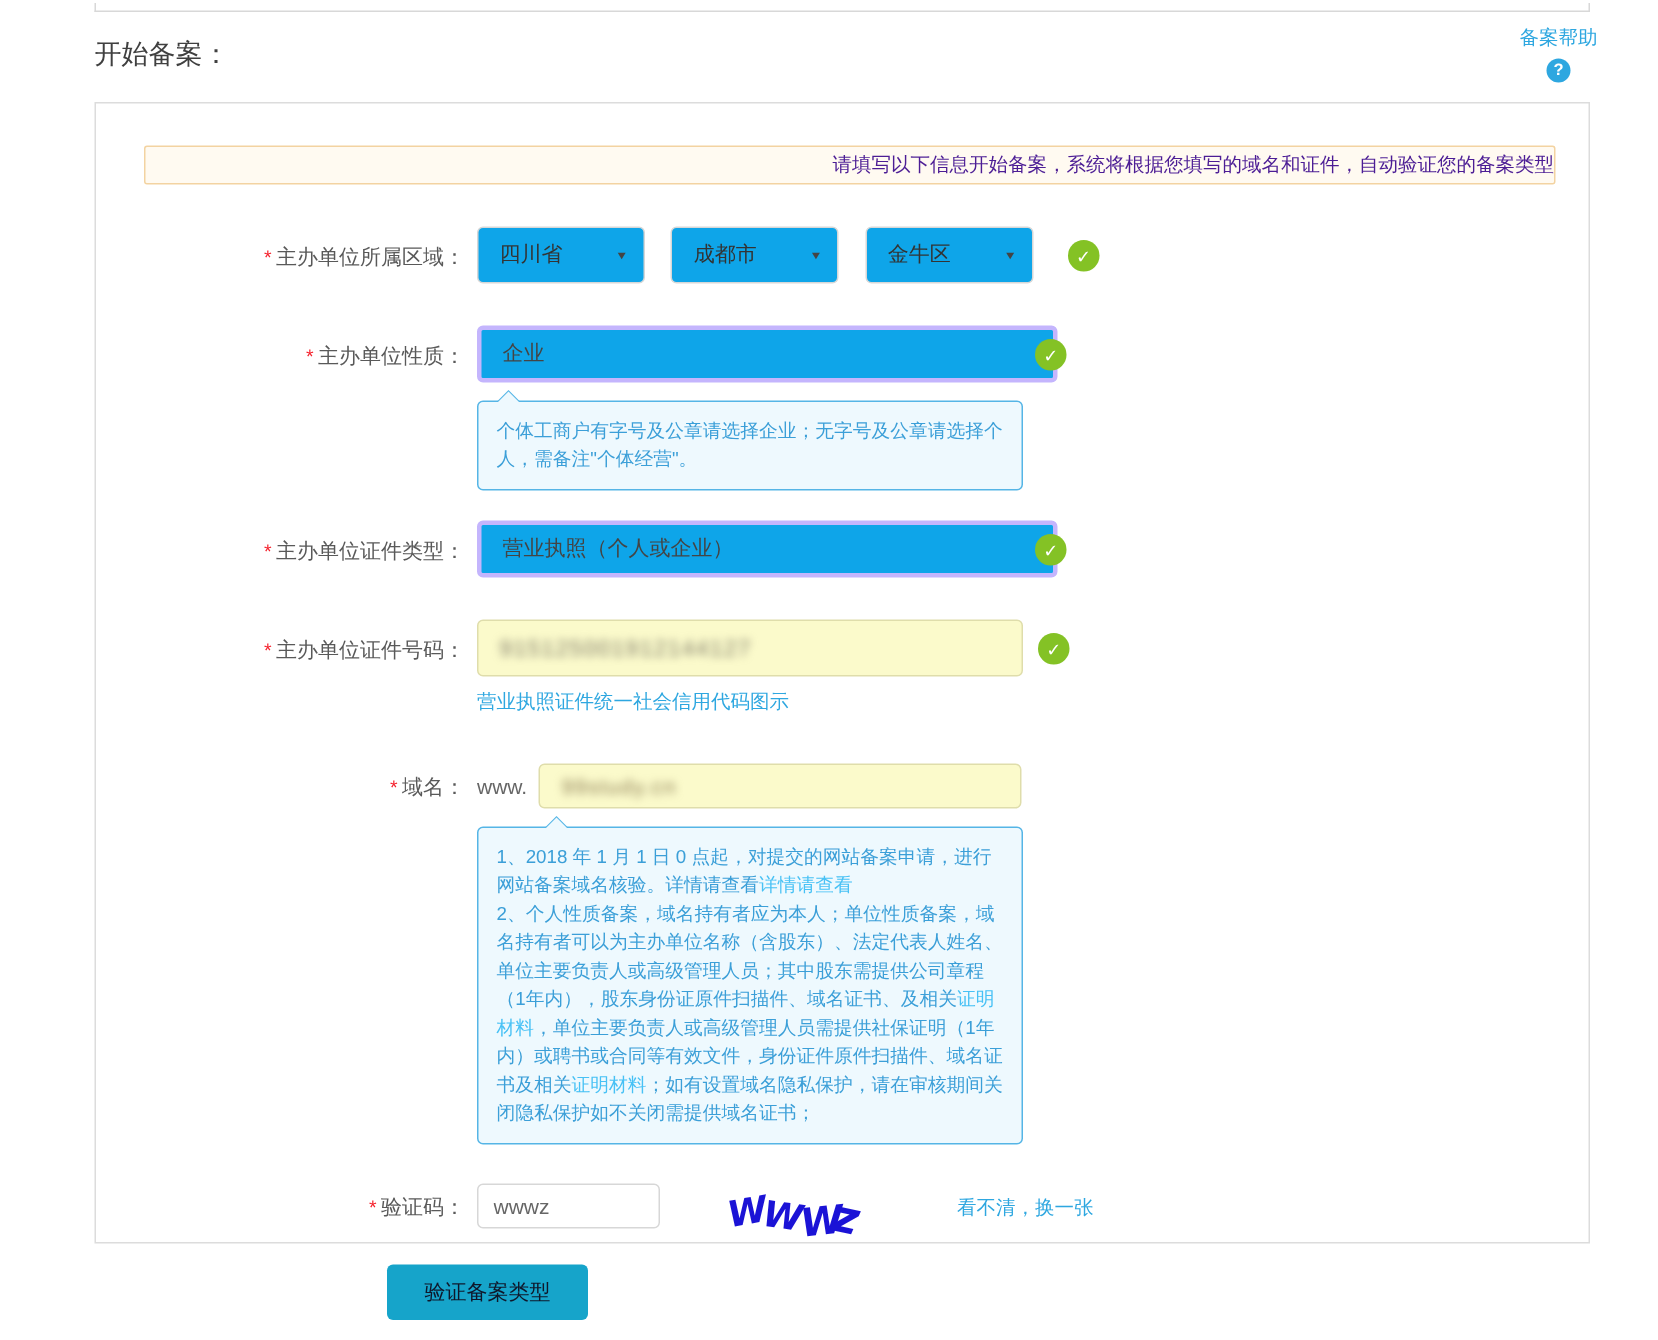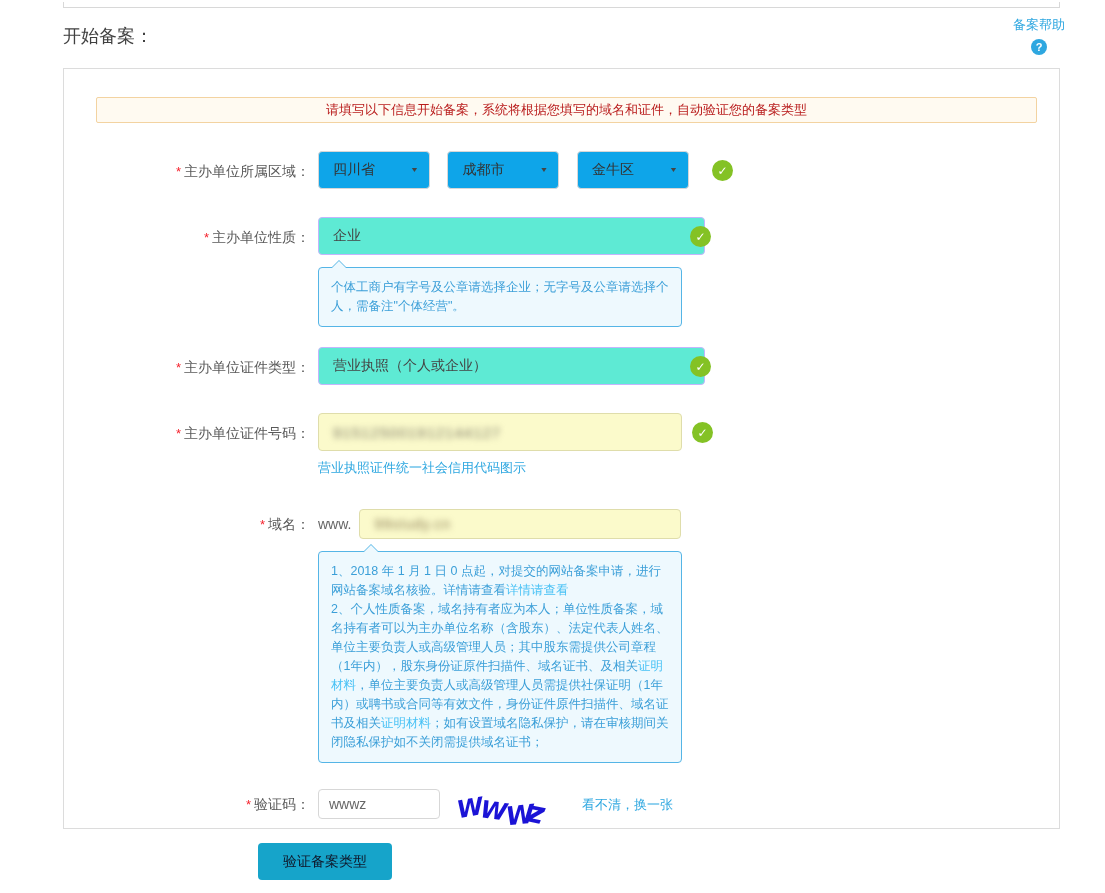--- a/index.html
+++ b/index.html
@@ -12,43 +12,43 @@
   .header { margin:16px 40px 0 63px; display:flex; justify-content:space-between; align-items:center; }
   .page-title { font-size:18px; color:#404040; font-weight:normal; }
   .help { display:flex; align-items:center; gap:5px; cursor:pointer;flex-direction:column; }
   .help-text { font-size:13px; color:#2ea7e0; }
   .qicon { width:16px; height:16px; border-radius:50%; background:#2ea7e0; color:#fff;
     font-size:11px; font-weight:bold; display:inline-flex; align-items:center; justify-content:center; }
 
   .panel { margin:13px 0 0 63px; width:997px; height:761px;
     border:1px solid #dcdcdc; background:#fff; }
 
-  .notice { margin:28px 22px 0 32px; height:26px; line-height:24px; text-align:center;
+  .notice { margin:28px 22px 0 32px; height:26px; line-height:24px; text-align:right;
     border:1px solid #f3d3a1; background:#fffaf1; border-radius:2px;
-    color:#b91c1c; font-size:13px; overflow:hidden; white-space:nowrap; }
+    color:#4c1d95; font-size:13px; overflow:hidden; white-space:nowrap; }
 
   .form { margin-top:28px; }
   .row { display:flex; align-items:flex-start; }
   .lbl { width:246px; flex:none; text-align:right; font-size:14px; color:#595959; }
   .lh40 { line-height:40px; } .lh30 { line-height:30px; }
   .req { color:#f5222d; margin-right:3px; font-style:normal; font-size:13px; }
   .ctrl { margin-left:8px; position:relative; }
 
   .selectbox { width:112px; height:38px; border:1px solid #d7d7d7; border-radius:4px; background:#0ea5e9;
     display:inline-flex; align-items:center; justify-content:space-between;
     padding:0 10px 0 14px; font-size:14px; color:#333; margin-right:13px; cursor:pointer; }
   .caret { font-size:9px; color:#444; transform:scaleY(.8); }
 
   .check { width:21px; height:21px; border-radius:50%; background:#84c225; color:#fff;
     display:inline-flex; align-items:center; justify-content:center;
     font-size:12px; font-weight:bold; flex:none; }
   .check-side { margin:9px 0 0 10px; }
   .check-overlap { position:absolute; right:-6px; top:9px; }
 
-  input.txt { height:38px; border:1px solid #c4b5fd; border-radius:4px; background:#5eead4;
+  input.txt { height:38px; border:3px solid #c4b5fd; border-radius:4px; background:#0ea5e9;
     padding:0 32px 0 14px; font-size:14px; color:#444;
     font-family:"Liberation Sans","DejaVu Sans",sans-serif; outline:none; }
   .w-wide { width:387px; }
   .yellowbox { width:364px; height:38px; border:1px solid #dfddab; border-radius:4px;
     background:#fbfacb; display:flex; align-items:center; padding:0 14px; overflow:hidden; }
   .yellowbox.small { width:322px; height:30px; }
   .masked { filter:blur(3px); color:#7d7a68; font-size:15px; letter-spacing:1px; white-space:nowrap; }
   .masked.dom { color:#8b7d55; font-size:14px; }
 
   .bluetip { margin-top:12px; width:364px; border:1px solid #55b5e6; background:#eef9fe;
@@ -172,21 +172,21 @@
         </div>
         <div class="bluetip arrow-far">
           <p><span>1、2018 年 1 月 1 日 0 点起，对提交的网站备案申请，进行网站备案域名核验。详情请查看</span><a class="tiplink">详情请查看</a></p>
           <p><span>2、个人性质备案，域名持有者应为本人；单位性质备案，域名持有者可以为主办单位名称（含股东）、法定代表人姓名、单位主要负责人或高级管理人员；其中股东需提供公司章程（1年内），股东身份证原件扫描件、域名证书、及相关</span><a class="tiplink">证明材料</a><span>，单位主要负责人或高级管理人员需提供社保证明（1年内）或聘书或合同等有效文件，身份证件原件扫描件、域名证书及相关</span><a class="tiplink">证明材料</a><span>；如有设置域名隐私保护，请在审核期间关闭隐私保护如不关闭需提供域名证书；</span></p>
         </div>
       </div>
     </div>
 
     <div class="row">
       <div class="lbl lh30"><i class="req">*</i><span>验证码：</span></div>
-      <div class="ctrl" style="display:flex; align-items:flex-start;">
+      <div class="ctrl" style="display:flex; align-items:flex-start;gap:28px;">
         <input class="cap-input" value="wwwz" style="">
         <span class="captcha">
             <span>W</span>
             <span>W</span>
             <span>W</span>
             <span>z</span>
           </span>
         <a class="bluelink refresh">看不清，换一张</a>
       </div>
     </div>

